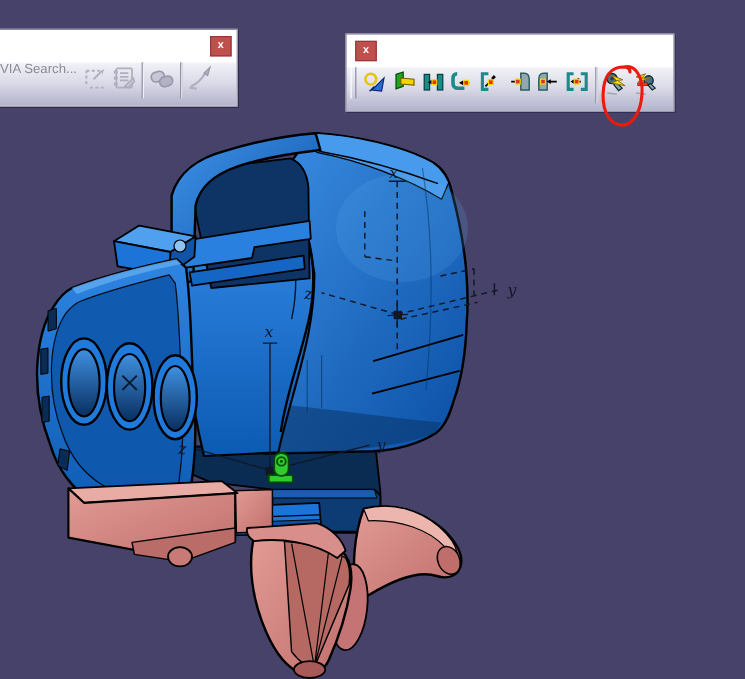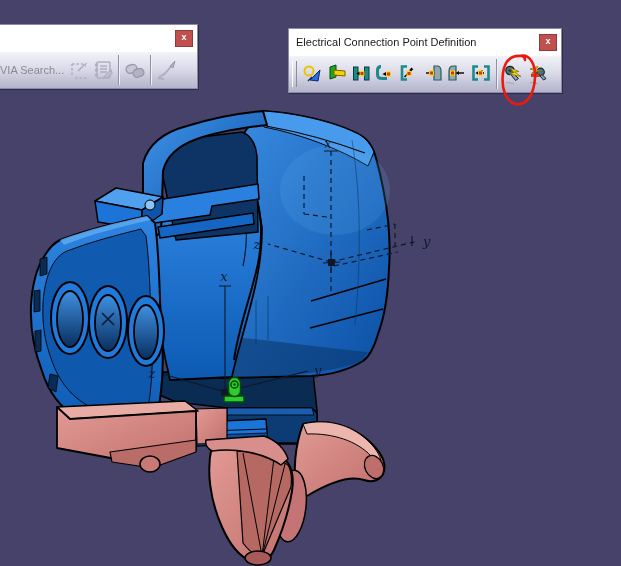--- a/index.html
+++ b/index.html
@@ -7,21 +7,21 @@
           font-family:"Liberation Sans",sans-serif;}
   .viewport-svg{position:absolute;left:0;top:0;z-index:0;}
   .toolbar-window{position:absolute;z-index:10;border:1px solid #8E8AA0;background:#fff;
                   box-shadow:1px 1px 0 #2e2a4e;}
   .titlebar{height:26px;background:#ffffff;display:flex;align-items:center;
             justify-content:space-between;padding:0 4px 0 7px;}
   .title-text{font-size:11px;color:#1a1a1a;white-space:nowrap;}
   .close-btn{width:16px;height:15px;background:#C0504E;border:1px solid #94393B;
              color:#fff;font:bold 9px/13px "Liberation Sans",sans-serif;text-align:center;
              cursor:default;flex:0 0 auto;}
-  .tb-body{height:36px;border-top:1px solid #fff;display:flex;align-items:center;
+  .tb-body{height:36px;border-top:1px solid #fff;display:flex;
            background:linear-gradient(180deg,#F2F2F8 0%,#DCDCE9 45%,#B3B3CC 100%);}
   .grip{width:3px;height:26px;border-left:1px solid #fff;border-right:1px solid #8a8aa0;
         margin:0 4px 0 3px;}
   .vsep{width:1px;height:30px;background:#9090A4;border-right:1px solid #F0F0F8;margin:0 3px;}
   .tbico{width:24px;height:26px;display:flex;align-items:center;justify-content:center;flex:0 0 auto;}
   .search-label{font-size:11px;color:#8A8A96;padding:0 3px 0 1px;white-space:nowrap;}
   .annotation-svg{position:absolute;z-index:30;pointer-events:none;}
 </style>
 </head>
 <body>
@@ -206,21 +206,20 @@
           <path d="M4,19 C9,17 13,13 16,8"></path>
           <path d="M15,8 L20,3 L18,10 Z" fill="#B0B0C0" stroke="#9898AA" stroke-width="1"></path>
           <path d="M3,20 L9,21"></path>
         </svg>
       </div>
     </div>
   </div>
 
   <div class="toolbar-window" style="left:288px;top:28px;width:272px;">
     <div class="titlebar">
-      <span class="title-text">Electrical Connection Point Definition</span>
       <div class="close-btn">x</div>
     </div>
     <div class="tb-body">
       <div class="grip"></div>
 
       <div class="tbico" title="connection-point-icon">
         <svg width="22" height="22" viewBox="0 0 22 22">
           <circle cx="7" cy="8" r="4.5" fill="none" stroke="#E8C400" stroke-width="2"></circle>
           <path d="M8,17 L18,7 L16,18 Z" fill="#2F6BD8" stroke="#0A2A70" stroke-width="1"></path>
           <path d="M6,18 L10,14" stroke="#0A2A70" stroke-width="1.2"></path>

